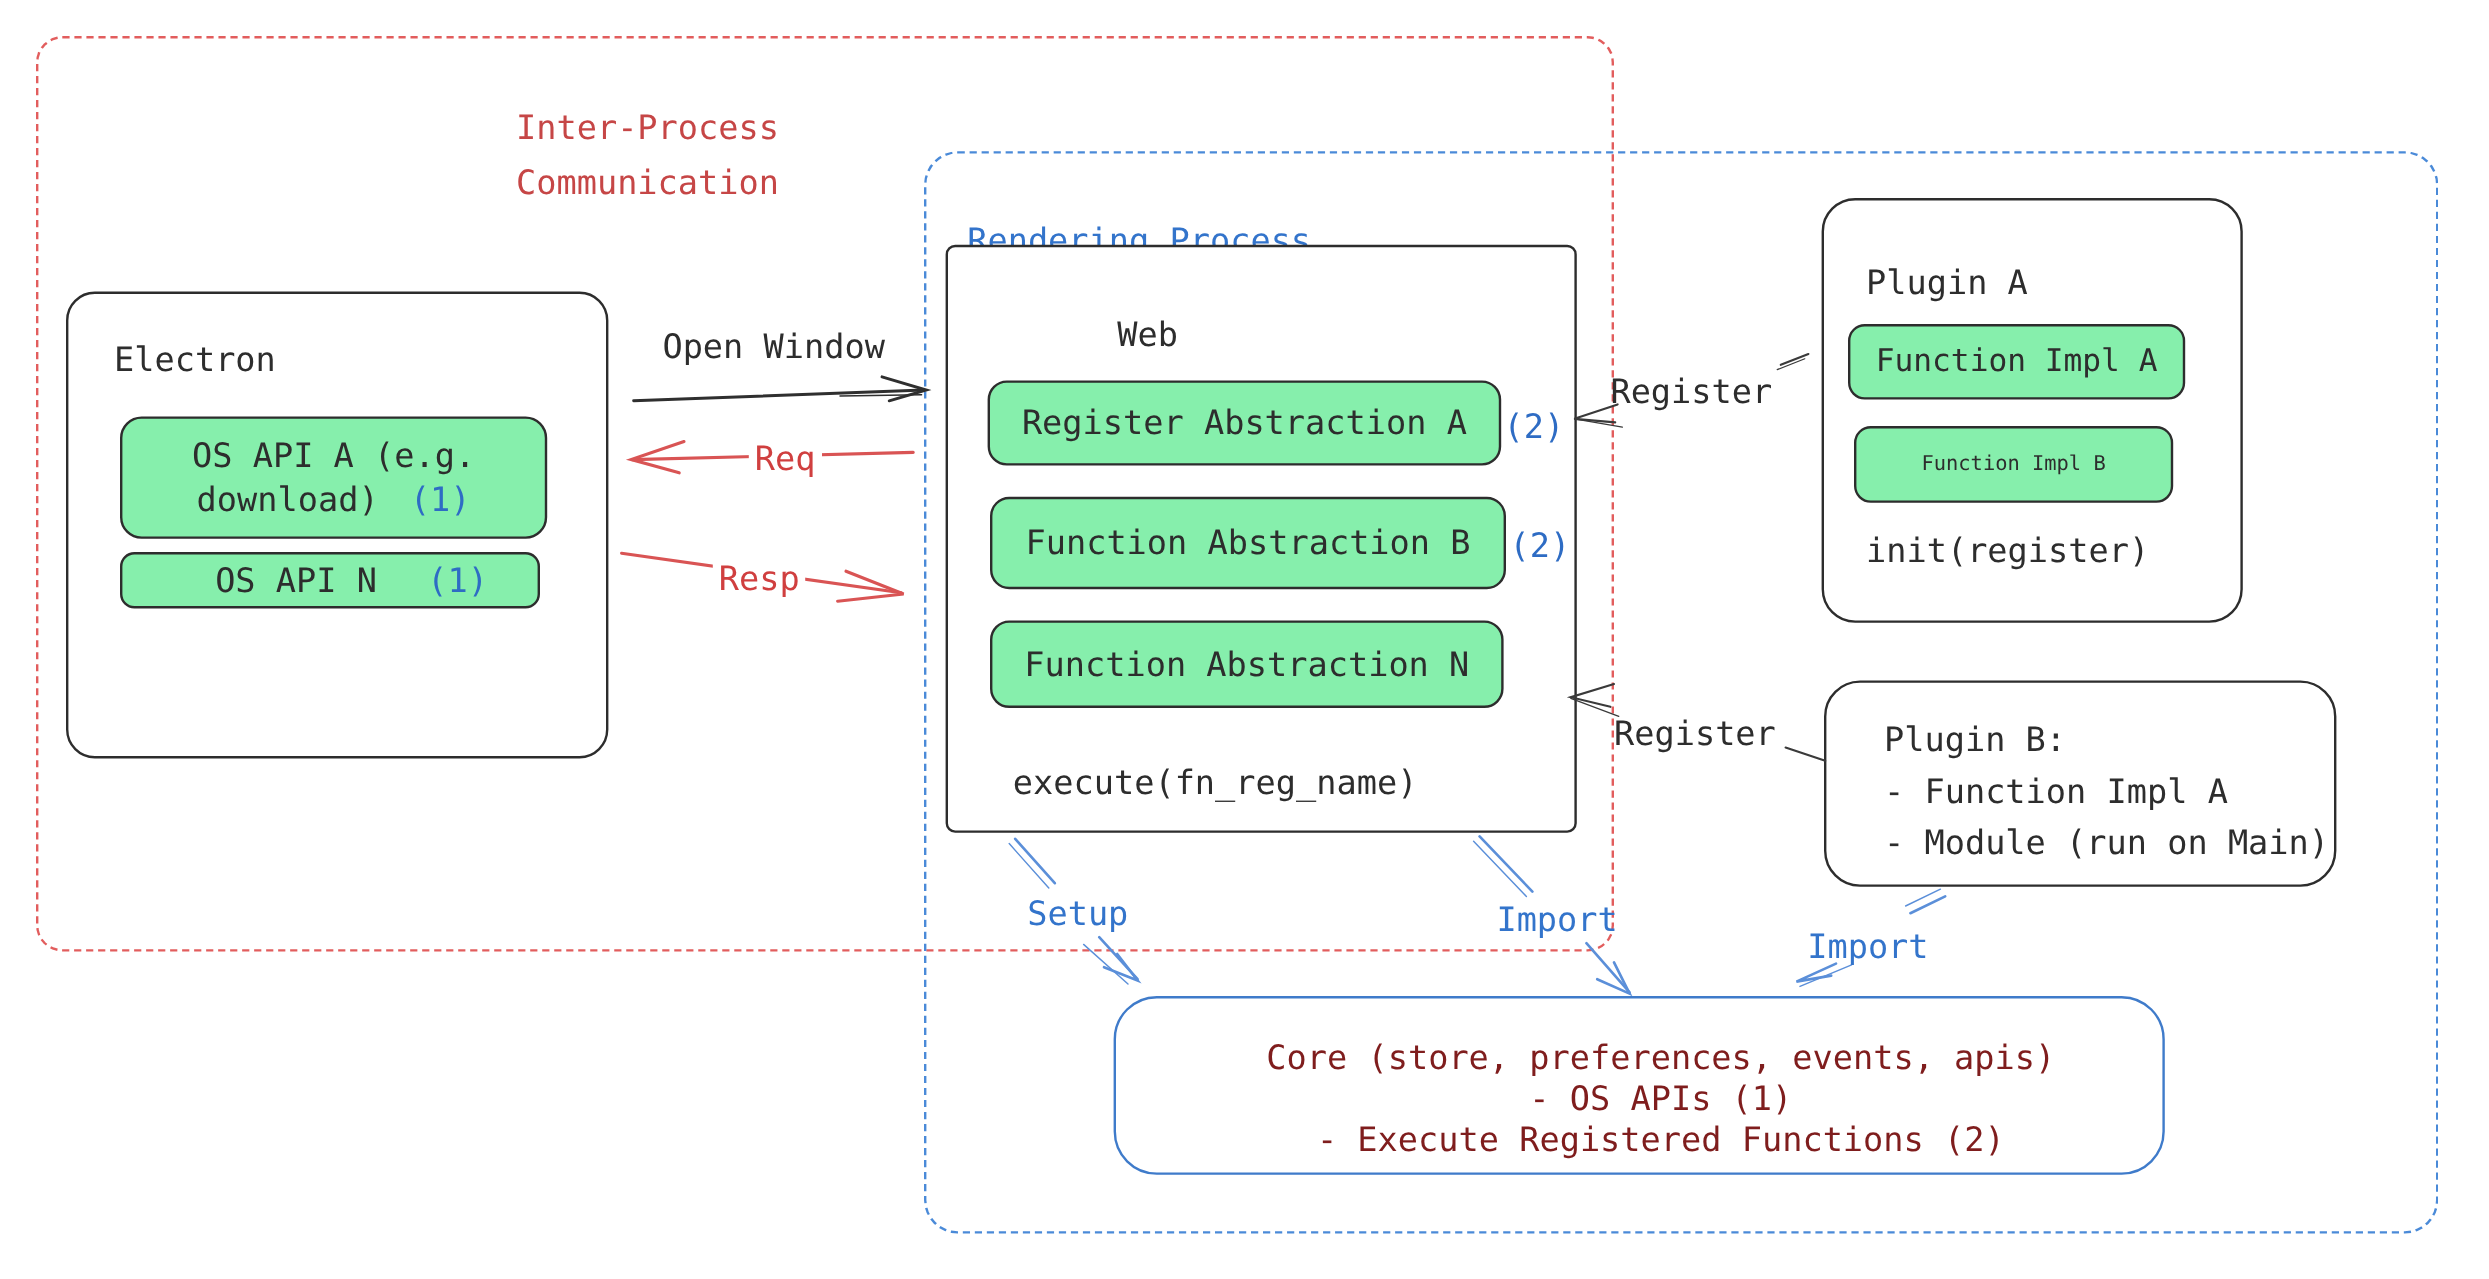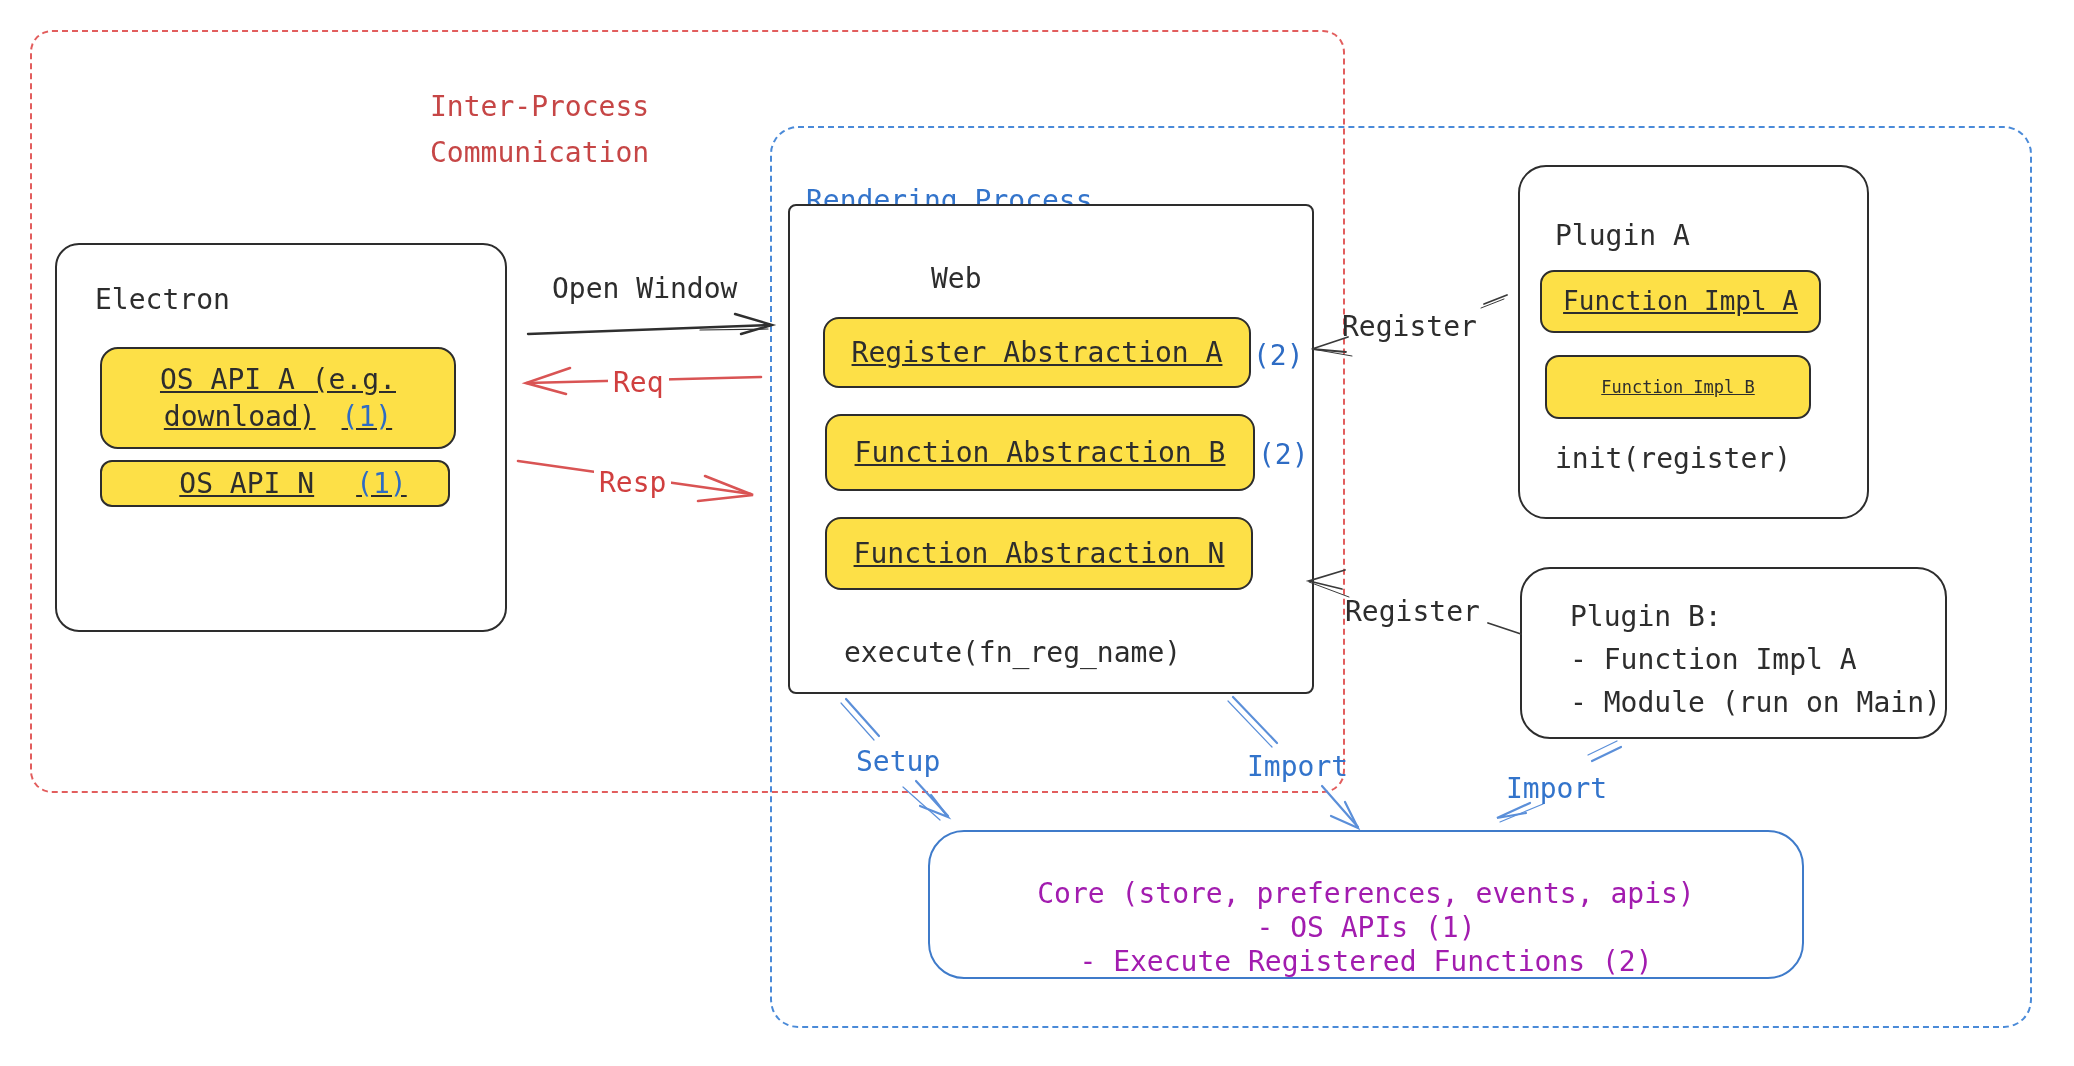--- a/index.html
+++ b/index.html
@@ -10,21 +10,21 @@
   }
   .abs{position:absolute;}
   
   .region-red{left:30px;top:30px;width:1311px;height:759px;border:2.5px dashed #e25d5d;border-radius:22px;}
   .region-blue{left:770px;top:126px;width:1258px;height:898px;border:2.5px dashed #4a8ad8;border-radius:28px;}
   
   .ipc-label{left:430px;top:84px;color:#c64646;line-height:46px;white-space:pre;}
   .rendering-label{left:806px;top:184px;color:#3374cb;}
   
   .box{position:absolute;background:#ffffff;border:2.5px solid #2d2d2d;border-radius:24px;}
-  .subbox{position:absolute;background:#fde047;border:2px solid #2d2d2d;display:flex;align-items:center;justify-content:center;text-decoration:underline;}
+  .subbox{position:absolute;background:#86efac;border:2px solid #2d2d2d;display:flex;align-items:center;justify-content:center;}
   .electron-box{left:55px;top:243px;width:448px;height:385px;}
   .web-box{left:788px;top:204px;width:522px;height:486px;border-radius:8px;}
   .plugin-a-box{left:1518px;top:165px;width:347px;height:350px;border-radius:28px;}
   .plugin-b-box{left:1520px;top:567px;width:423px;height:168px;border-radius:30px;}
   .core-box{left:928px;top:830px;width:872px;height:145px;background:#ffffff;border:2px solid #3f7bca;border-radius:36px;}
   
   .electron-title{left:38px;top:38px;}
   .os-api-a{left:43px;top:102px;width:352px;height:98px;border-radius:18px;flex-direction:column;gap:3px;}
   .os-api-a .row{display:flex;align-items:center;gap:26px;}
   .os-api-n{left:43px;top:215px;width:350px;height:47px;border-radius:12px;gap:42px;padding-left:36px;box-sizing:border-box;}
@@ -38,28 +38,28 @@
   .badge-b{left:468px;top:232px;}
   .web-execute{left:54px;top:430px;}
   
   .plugin-a-title{left:35px;top:52px;}
   .impl-a{left:20px;top:103px;width:277px;height:59px;border-radius:14px;font-size:26px;}
   .impl-b{left:25px;top:188px;width:262px;height:60px;border-radius:14px;font-size:17px;}
   .plugin-a-init{left:35px;top:275px;}
   
   .plugin-b-text{left:48px;top:26px;line-height:43px;white-space:pre;}
   
-  .core-text{left:0;top:45px;width:100%;text-align:center;line-height:34px;color:#a21caf;white-space:pre;}
+  .core-text{left:0;top:33px;width:100%;text-align:center;line-height:34px;color:#7f1d1d;white-space:pre;padding-left:18px;}
   
   .lbl-black{color:#2d2d2d;}
   .lbl-blue{color:#3374cb;}
   .lbl-red{color:#d03f3f;}
   .arrow-label{background:#ffffff;padding:0 5px;}
   .open-window-label{left:552px;top:272px;}
-  .req-label{left:608px;top:366px;}
+  .req-label{left:624px;top:366px;}
   .resp-label{left:594px;top:466px;}
   .register-top-label{left:1342px;top:310px;}
   .register-bottom-label{left:1345px;top:595px;}
   .setup-label{left:856px;top:745px;}
   .import-web-label{left:1247px;top:750px;}
   .import-plugin-b-label{left:1506px;top:772px;}
   svg.arrow-layer{position:absolute;left:0;top:0;pointer-events:none;}
 </style>
 </head>
 <body>

